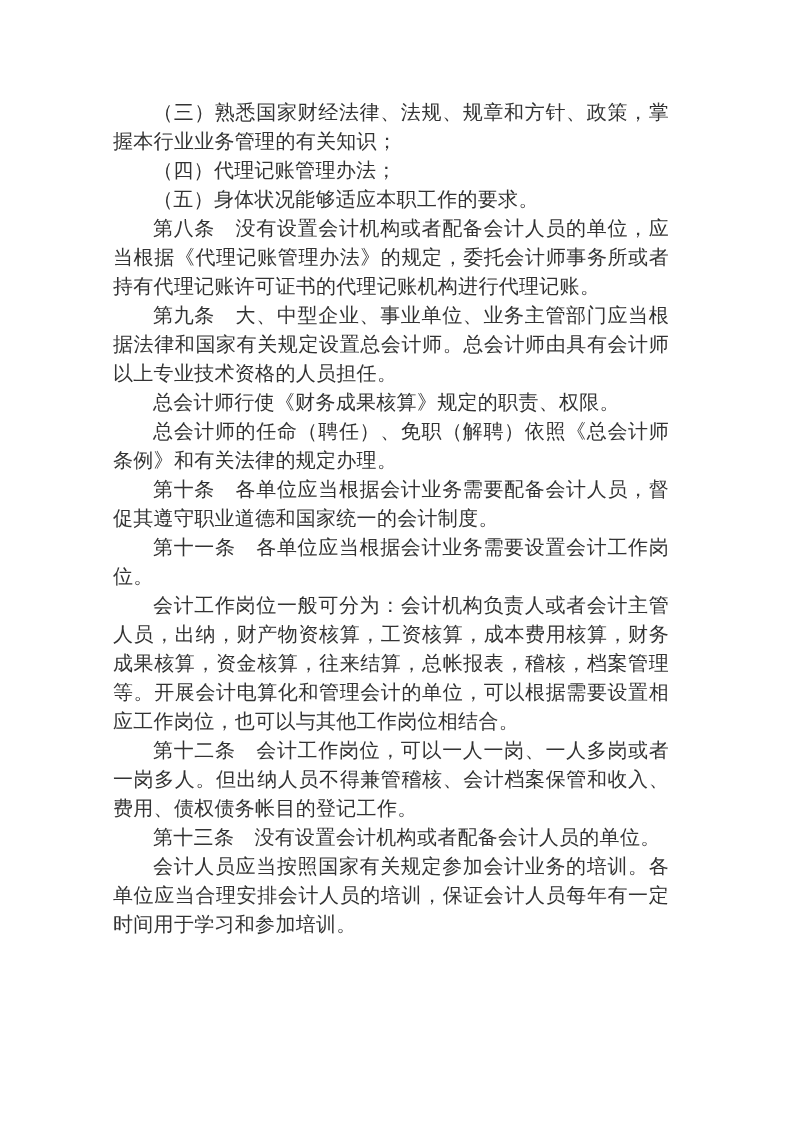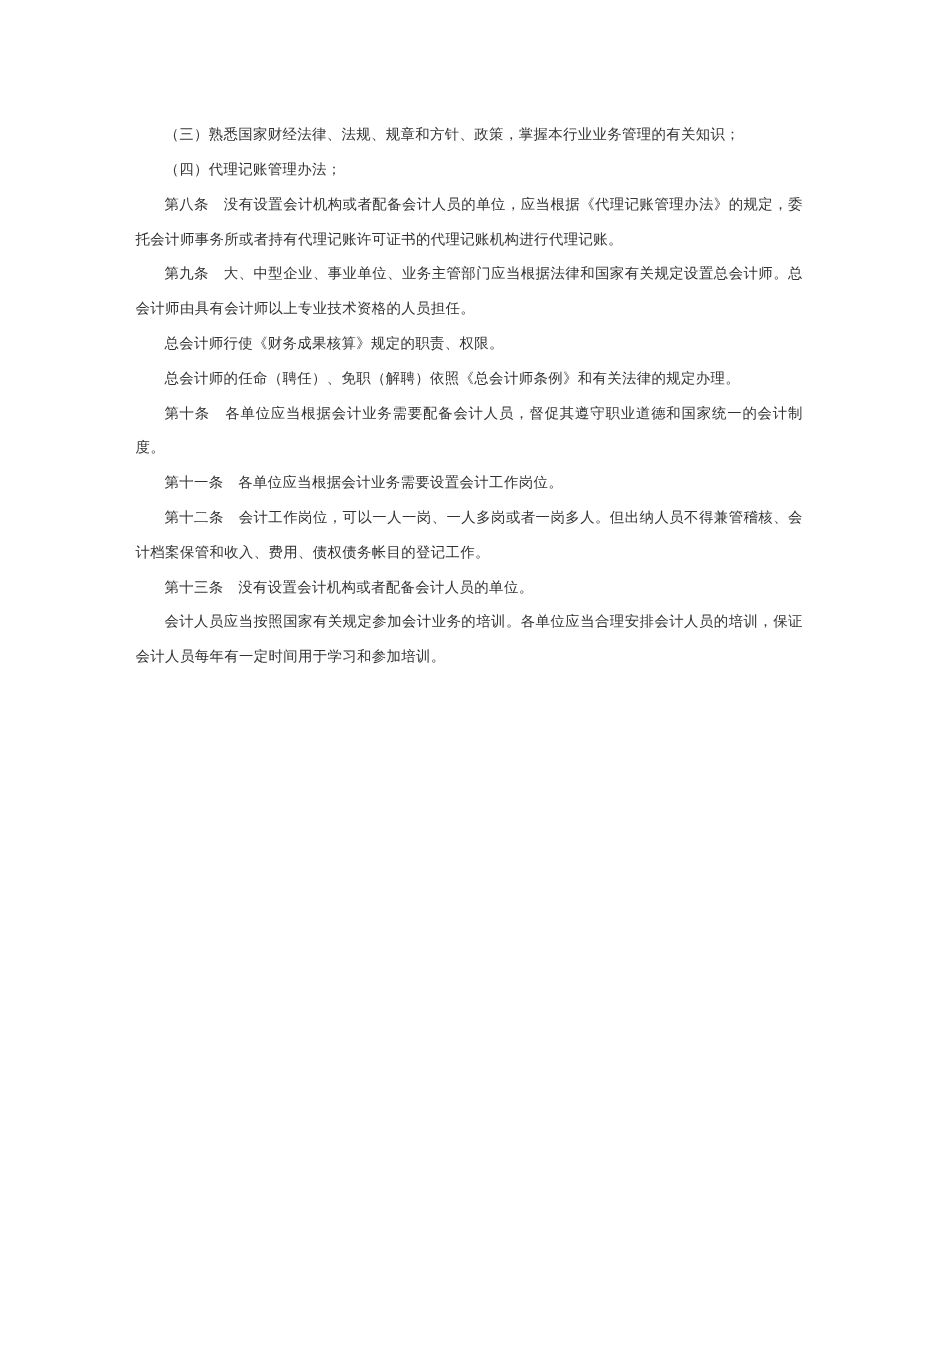--- a/index.html
+++ b/index.html
@@ -20,21 +20,21 @@
     top: 0;
     width: 793px;
     height: 1122px;
     background: #ffffff;
   }
   .doc-body {
     position: absolute;
     left: 113px;
     top: 98px;
     width: 556px;
-    font-size: 12px;
+    font-size: 20px;
     line-height: 29px;
     color: var(--text-color, #333333);
     text-align: justify;
   }
   .para {
     margin: 0;
     padding: 0;
     text-indent: 2em;
     letter-spacing: 0.3px;
   }
@@ -42,23 +42,25 @@
     color: var(--red-color, #cf3a3a);
   }
 </style>
 </head>
 <body style="background: rgb(255, 255, 255);">
 
 <div class="page">
   <div class="doc-body">
       <p class="para"><span class="">（三）熟悉国家财经法律、法规、规章和方针、政策，掌握本行业业务管理的有关知识；</span></p>
       <p class="para"><span class="">（四）代理记账管理办法；</span></p>
+      <p class="para"><span class="">（五）身体状况能够适应本职工作的要求。</span></p>
       <p class="para"><span class="">第八条　没有设置会计机构或者配备会计人员的单位，应当根据《代理记账管理办法》的规定，委托会计师事务所或者持有代理记账许可证书的代理记账机构进行代理记账。</span></p>
       <p class="para"><span class="">第九条　大、中型企业、事业单位、业务主管部门应当根据法律和国家有关规定设置总会计师。总会计师由具有会计师以上专业技术资格的人员担任。</span></p>
       <p class="para"><span class="">总会计师行使《财务成果核算》规定的职责、权限。</span></p>
       <p class="para"><span class="">总会计师的任命（聘任）、免职（解聘）依照《总会计师条例》和有关法律的规定办理。</span></p>
       <p class="para"><span class="">第十条　各单位应当根据会计业务需要配备会计人员，督促其遵守职业道德和国家统一的会计制度。</span></p>
       <p class="para"><span class="">第十一条　各单位应当根据会计业务需要设置会计工作岗位。</span></p>
+      <p class="para"><span class="">会计工作岗位一般可分为：会计机构负责人或者会计主管人员，出纳，财产物资核算，工资核算，成本费用核算，财务成果核算，资金核算，往来结算，总帐报表，稽核，档案管理等。开展会计电算化和管理会计的单位，可以根据需要设置相应工作岗位，也可以与其他工作岗位相结合。</span></p>
       <p class="para"><span class="">第十二条　会计工作岗位，可以一人一岗、一人多岗或者一岗多人。但出纳人员不得兼管稽核、会计档案保管和收入、费用、债权债务帐目的登记工作。</span></p>
       <p class="para"><span class="">第十三条　没有设置会计机构或者配备会计人员的单位。</span></p>
       <p class="para"><span class="">会计人员应当按照国家有关规定参加会计业务的培训。各单位应当合理安排会计人员的培训，保证会计人员每年有一定时间用于学习和参加培训。</span></p>
     </div>
 </div>
 
 </body></html>

